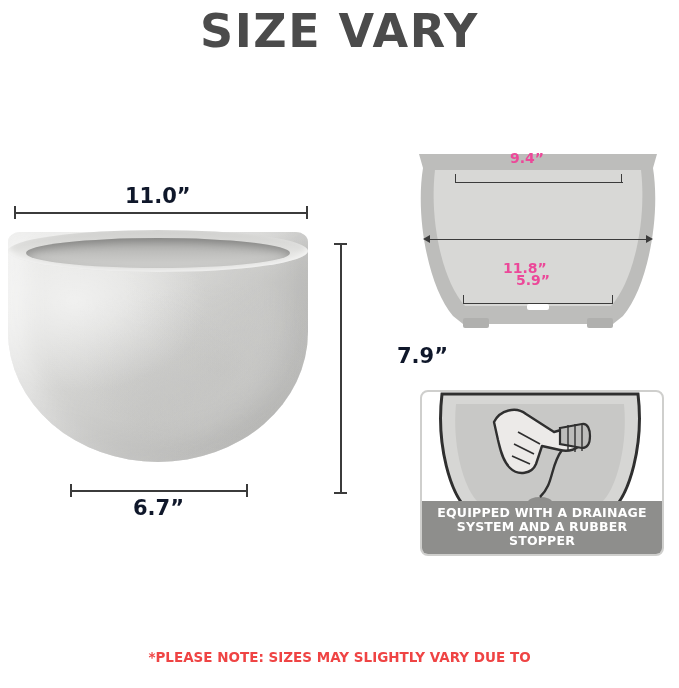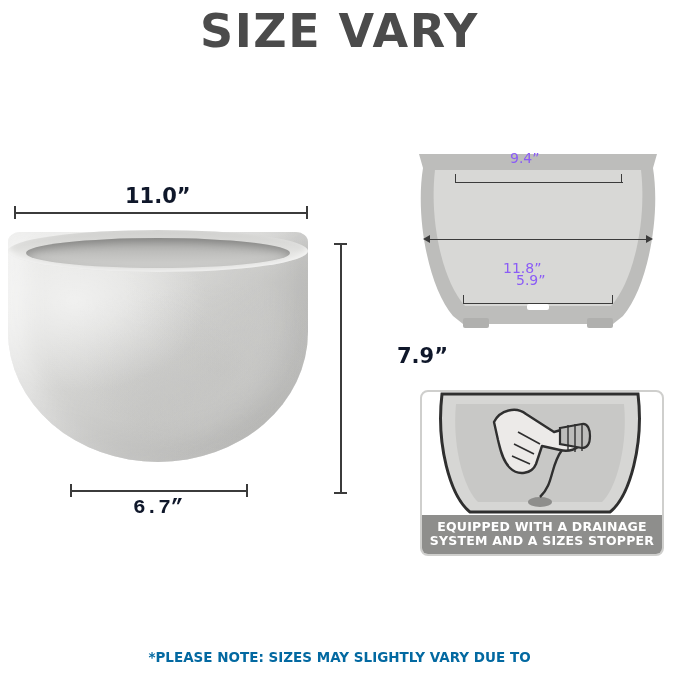--- a/index.html
+++ b/index.html
@@ -130,22 +130,22 @@
   .sec-shape {
     position: absolute;
     left: 0;
     top: 0;
     width: 246px;
     height: 182px;
   }
   .sec-dim-label {
     position: absolute;
     font-size: 14px;
-    font-weight: normal;
-    color: #8b5cf6;
+    font-weight: bold;
+    color: #ec4899;
     font-family: "DejaVu Sans", sans-serif;
     white-space: nowrap;
   }
   .sec-line { position: absolute; height: 1.3px; background: #3b3b3b; }
   .sec-cap { position: absolute; width: 1.3px; height: 9px; background: #3b3b3b; }
   .sec-arrow-l { border-top: 4px solid transparent; border-bottom: 4px solid transparent; border-right: 7px solid #3b3b3b; }
   .sec-arrow-r { border-top: 4px solid transparent; border-bottom: 4px solid transparent; border-left: 7px solid #3b3b3b; }
 
   
   .drain-panel {
@@ -179,21 +179,21 @@
   
   .footnote {
     position: absolute;
     left: 0;
     top: 648px;
     width: 679px;
     text-align: center;
     font-size: 13.5px;
     font-weight: bold;
     line-height: 19px;
-    color: #0369a1;
+    color: #ef4444;
     font-family: "DejaVu Sans", sans-serif;
   }
 </style>
 </head>
 <body>
 
 <div class="title">SIZE VARY</div>
 
 <div class="product-area">
 
@@ -207,21 +207,21 @@
   <div class="pot-inner"></div>
 
   <div class="vline" style="left:340px; top:43px; height:250px;"></div>
   <div class="cap-h" style="left:334px; top:43px;"></div>
   <div class="cap-h" style="left:334px; top:292px;"></div>
   <div class="dim-label" style="left:349px; top:144px;margin-left:48px;">7.9”</div>
 
   <div class="hline" style="left:70px; top:290px; width:178px;"></div>
   <div class="cap-v" style="left:70px; top:284px;"></div>
   <div class="cap-v" style="left:246px; top:284px;"></div>
-  <div class="dim-label" style="left:133px; top:296px;font-family:Liberation Mono, monospace;">6.7”</div>
+  <div class="dim-label" style="left:133px; top:296px;">6.7”</div>
 </div>
 
 <div class="section-panel">
 
   <svg class="sec-shape" viewBox="0 0 246 182">
 
     <path d="M4,6 L242,6 L238,20 C246,70 232,140 208,168 L198,176 L48,176 L38,168 C14,140 0,70 8,20 Z" fill="#bdbdbb"></path>
 
     <path d="M20,22 L226,22 C232,74 218,134 196,158 L50,158 C28,134 14,74 20,22 Z" fill="#d8d8d6"></path>
 
@@ -260,19 +260,19 @@
     <path d="M72,30 c6,-12 22,-16 32,-8 l28,18 l14,-4 c10,-2 18,6 14,14 c-4,8 -14,10 -22,8 l-18,-4 l-6,18 c-4,10 -18,12 -26,4 c-8,-8 -10,-20 -12,-28 z" fill="#eceae8" stroke="#2f2f2f" stroke-width="2.4" stroke-linejoin="round"></path>
     <path d="M96,40 l22,12 M92,52 l20,10 M90,64 l18,8" stroke="#2f2f2f" stroke-width="1.6" fill="none"></path>
 
     <path d="M138,36 l22,-4 c6,-1 8,6 8,12 c0,6 -2,12 -8,12 l-22,-4 z" fill="#bdbdbb" stroke="#2f2f2f" stroke-width="2.2"></path>
     <path d="M146,33 v26 M153,32 v28 M160,33 v26" stroke="#2f2f2f" stroke-width="1.4"></path>
 
     <path d="M140,58 C128,74 132,92 118,105" stroke="#2f2f2f" stroke-width="2.4" fill="none"></path>
   </svg>
   <div class="drain-caption">
     <div>EQUIPPED WITH A DRAINAGE</div>
-    <div>SYSTEM AND A SIZES STOPPER</div>
+    <div>SYSTEM AND A RUBBER STOPPER</div>
   </div>
 </div>
 
 <div class="footnote">
   <div>*PLEASE NOTE: SIZES MAY SLIGHTLY VARY DUE TO</div>
 </div>
 
 </body></html>

